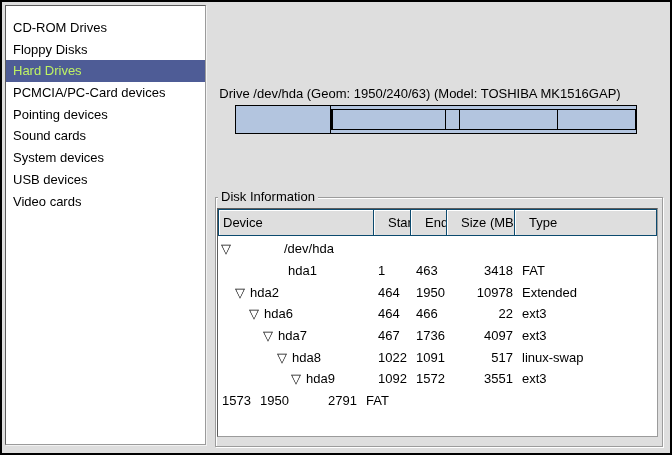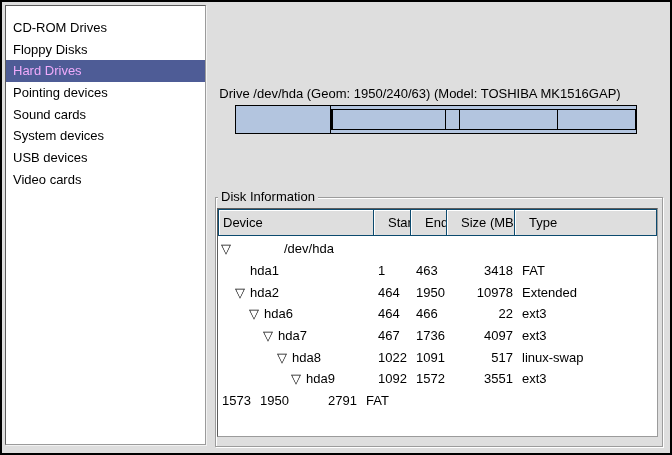--- a/index.html
+++ b/index.html
@@ -20,21 +20,21 @@
     position:absolute; left:3px; top:3px; width:201px; height:440px;
     background:#fff; box-sizing:border-box;
     border:1px solid; border-color:#5c5c5c #9b9b9b #9b9b9b #5c5c5c;
     box-shadow:1px 1px 0 #f2f2f2;
     padding-top:11px; overflow:hidden;
   }
   .sidebar-item {
     height:21.7px; line-height:21.7px; padding-left:7px;
     white-space:nowrap; cursor:default;
   }
-  .sidebar-item.selected { background:var(--sel,#4e5c96); color:#f0abfc; }
+  .sidebar-item.selected { background:var(--sel,#4e5c96); color:#bef264; }
 
   
   .drive-title {
     position:absolute; left:217px; top:84px; width:402px;
     text-align:center; white-space:nowrap;
   }
   .partition-bar {
     position:absolute; left:233px; top:103px; width:402px; height:29px;
     background:var(--part,#b3c5df); border:1px solid #000; box-sizing:border-box;
   }
@@ -96,20 +96,21 @@
 </style>
 </head>
 <body>
 
 <div class="stage">
 
   <div class="sidebar">
       <div class="sidebar-item">CD-ROM Drives</div>
       <div class="sidebar-item">Floppy Disks</div>
       <div class="sidebar-item selected">Hard Drives</div>
+      <div class="sidebar-item">PCMCIA/PC-Card devices</div>
       <div class="sidebar-item">Pointing devices</div>
       <div class="sidebar-item">Sound cards</div>
       <div class="sidebar-item">System devices</div>
       <div class="sidebar-item">USB devices</div>
       <div class="sidebar-item">Video cards</div>
     </div>
 
   <div class="drive-title">Drive /dev/hda (Geom: 1950/240/63) (Model: TOSHIBA MK1516GAP)</div>
 
   <div class="partition-bar">
@@ -144,21 +145,21 @@
           </div>
           <div class="cell-start col-start"></div>
           <div class="cell-end col-end"></div>
           <div class="cell-size col-size"></div>
           <div class="cell-type col-type"></div>
         </div>
         <div class="trow">
           <div class="cell-device col-device">
             <div class="indent" style="width: 16px;"></div>
             <div class="expander"></div>
-            <div style="white-space: nowrap;">hda1</div>
+            <div style="white-space: nowrap; margin-left: 38px;">hda1</div>
           </div>
           <div class="cell-start col-start">1</div>
           <div class="cell-end col-end">463</div>
           <div class="cell-size col-size">3418</div>
           <div class="cell-type col-type">FAT</div>
         </div>
         <div class="trow">
           <div class="cell-device col-device">
             <div class="indent" style="width: 16px;"></div>
             <div class="expander">▽</div>

